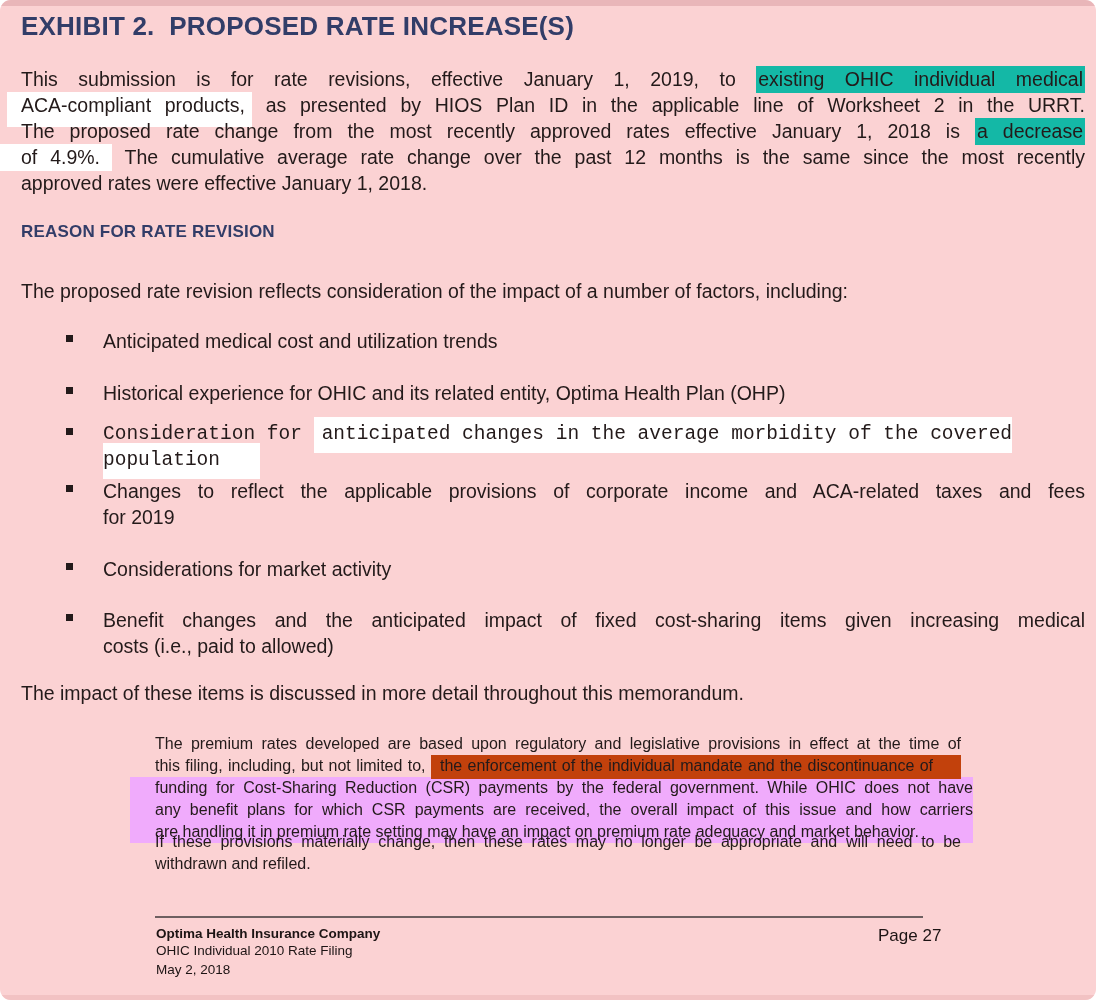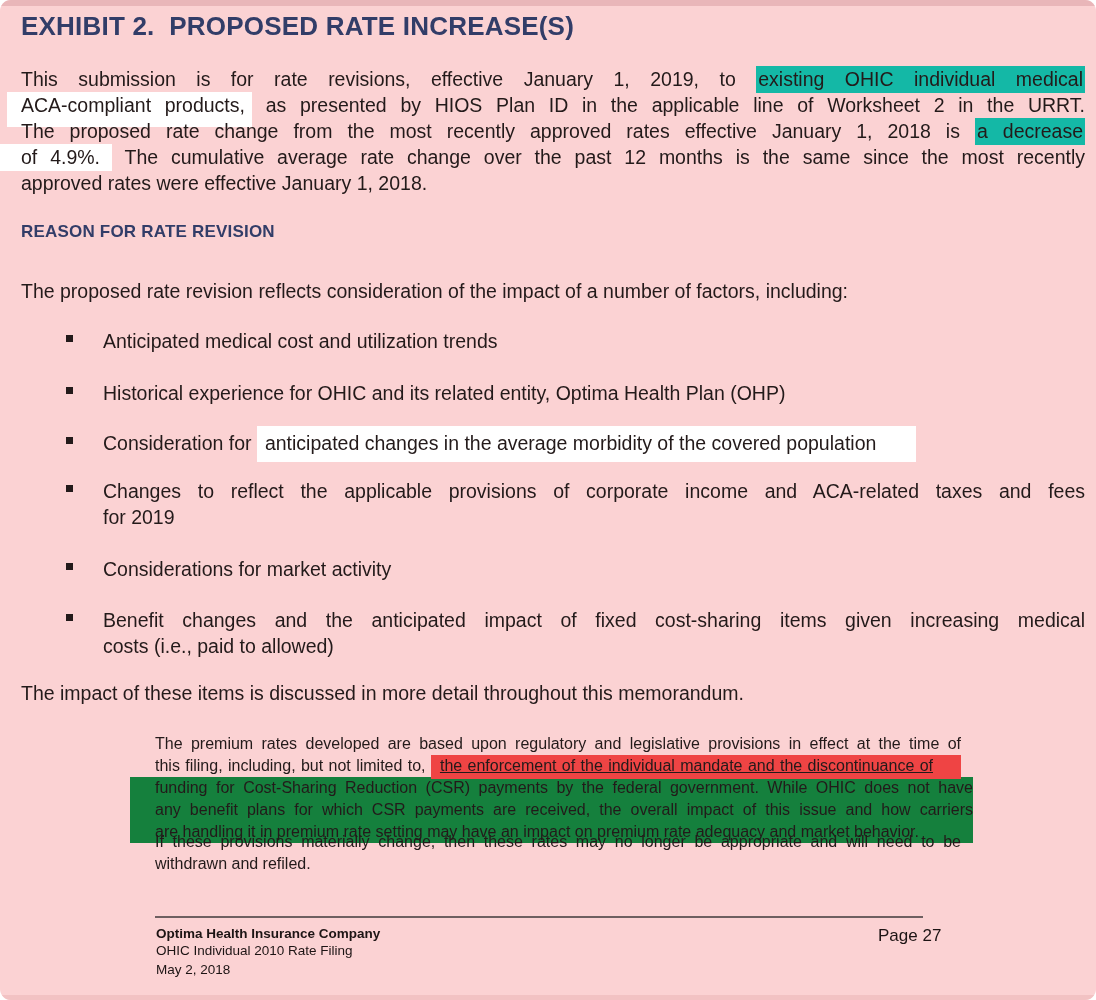--- a/index.html
+++ b/index.html
@@ -27,22 +27,22 @@
   .hl-right-edge{background:#14b8a6;padding:2px 2px 3px 2px;}
   .hl-lead-left{background:#ffffff;padding:2px 7px 11px 14px;margin-left:-14px;}
   .hl-lead-left-wide{background:#ffffff;padding:2px 12px 3px 21px;margin-left:-21px;}
 
   .bullet-item{position:absolute;left:21px;width:1064px;}
   .bullet-marker{position:absolute;left:45px;top:7px;width:7px;height:7px;background:#231a1a;}
   .bullet-text{margin-left:82px;font-size:19.5px;line-height:26px;}
   .hl-b3{background:#ffffff;padding:6px 40px 8px 8px;}
 
   .note-block{position:absolute;left:155px;width:806px;font-size:16px;line-height:22px;}
-  .csr-hl-seg{background:#ef4444;padding:2px 28px 5px 9px;text-decoration:underline;}
-  .csr-hl-line{background:#15803d;margin-left:-25px;padding-left:25px;margin-right:-12px;padding-right:0;}
+  .csr-hl-seg{background:#c2410c;padding:2px 28px 5px 9px;}
+  .csr-hl-line{background:#f0abfc;margin-left:-25px;padding-left:25px;margin-right:-12px;padding-right:0;}
 
   .footer-rule{position:absolute;left:155px;top:916px;width:768px;height:2px;background:#6e5f60;}
   .footer-company{position:absolute;left:156px;top:926px;font-size:13.5px;font-weight:bold;color:#1d1414;}
   .footer-filing{position:absolute;left:156px;top:943px;font-size:13.5px;color:#1d1414;}
   .footer-date{position:absolute;left:156px;top:962px;font-size:13.5px;color:#1d1414;}
   .footer-page{position:absolute;left:878px;top:926px;font-size:17px;color:#1d1414;}
 </style>
 </head>
 <body>
 
@@ -67,21 +67,21 @@
   <div class="bullet-item" style="top:380px;">
     <span class="bullet-marker"></span>
     <div class="bullet-text">Historical experience for OHIC and its related entity, Optima Health Plan (OHP)</div>
   </div>
 
   <div class="bullet-item" style="top:328px;">
     <span class="bullet-marker"></span>
     <div class="bullet-text">Anticipated medical cost and utilization trends</div>
   </div>
 
-  <div class="bullet-item" style="top:430px;">
+  <div class="bullet-item" style="top:421px;font-family:Liberation Mono, monospace;">
     <span class="bullet-marker"></span>
     <div class="bullet-text"><span>Consideration for</span> <span class="hl-b3">anticipated changes in the average morbidity of the covered population</span></div>
   </div>
 
   <div class="bullet-item" style="top:478px;">
     <span class="bullet-marker"></span>
     <div class="bullet-text">
       <div class="jline">Changes to reflect the applicable provisions of corporate income and ACA-related taxes and fees</div>
       <div class="endline">for 2019</div>
     </div>

